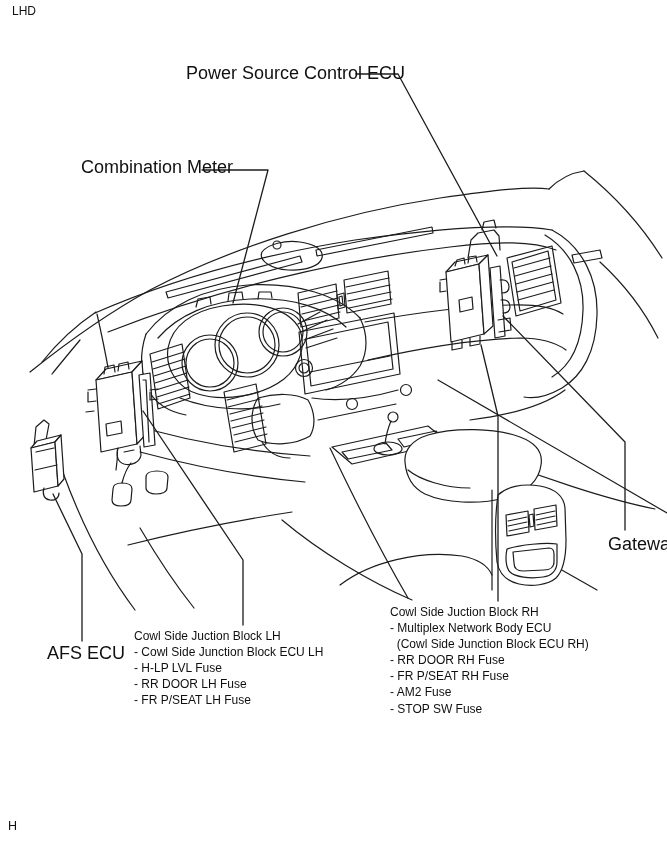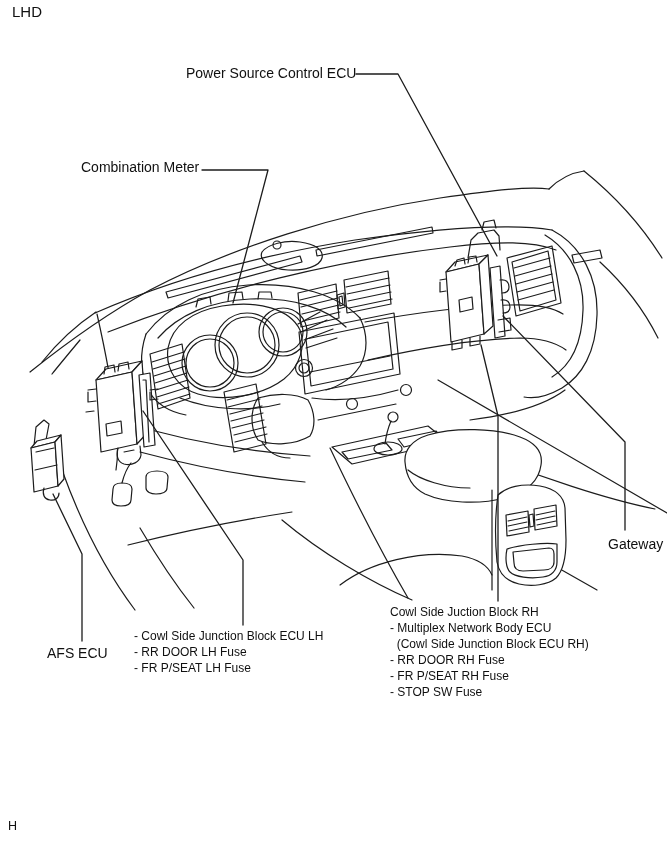--- a/index.html
+++ b/index.html
@@ -3,27 +3,27 @@
 <meta charset="utf-8">
 <style>
   html,body{margin:0;padding:0;}
   body{
     width:667px;height:845px;position:relative;background:#ffffff;
     font-family:"Liberation Sans", sans-serif;color:#111;overflow:hidden;
   }
   .canvas{position:absolute;left:0;top:0;}
   svg path, svg circle, svg line, svg ellipse{vector-effect:non-scaling-stroke;}
   .lbl{
-    position:absolute;font-size:14px;line-height:15px;white-space:nowrap;color:#101010;
+    position:absolute;font-size:18px;line-height:15px;white-space:nowrap;color:#101010;
   }
   .callout{
     position:absolute;font-size:12px;line-height:16.1px;color:#101010;
   }
   .callout div{white-space:pre;}
-  .corner{font-size:15px;}
+  .corner{font-size:12px;}
   .footer{font-size:12.5px;}
 </style>
 </head>
 <body>
 
 <svg class="canvas" width="667" height="845" viewBox="0 0 667 845" fill="none" stroke="#1c1c1c" stroke-width="1.2" stroke-linecap="round" stroke-linejoin="round">
 
   <g>
 
     <path d="M 30,372 C 70,340 110,312 150,290 C 230,248 340,213 440,198 C 495,190 530,186 549,189"></path>
@@ -242,27 +242,30 @@
 
 <div class="lbl" style="left:186px;top:66px">Power Source Control ECU</div>
 
 <div class="lbl" style="left:81px;top:160px">Combination Meter</div>
 
 <div class="lbl" style="left:608px;top:537px">Gateway ECU</div>
 
 <div class="lbl" style="left:47px;top:646px">AFS ECU</div>
 
 <div class="callout" style="left:134px;top:628px">
+  <div>Cowl Side Juction Block LH</div>
   <div>- Cowl Side Junction Block ECU LH</div>
+  <div>- H-LP LVL Fuse</div>
   <div>- RR DOOR LH Fuse</div>
   <div>- FR P/SEAT LH Fuse</div>
 </div>
 
 <div class="callout" style="left:390px;top:604px">
   <div>Cowl Side Juction Block RH</div>
   <div>- Multiplex Network Body ECU</div>
   <div>  (Cowl Side Junction Block ECU RH)</div>
   <div>- RR DOOR RH Fuse</div>
   <div>- FR P/SEAT RH Fuse</div>
+  <div>- AM2 Fuse</div>
   <div>- STOP SW Fuse</div>
 </div>
 
 <div class="lbl footer" style="left:8px;top:819px">H</div>
 
 </body></html>

